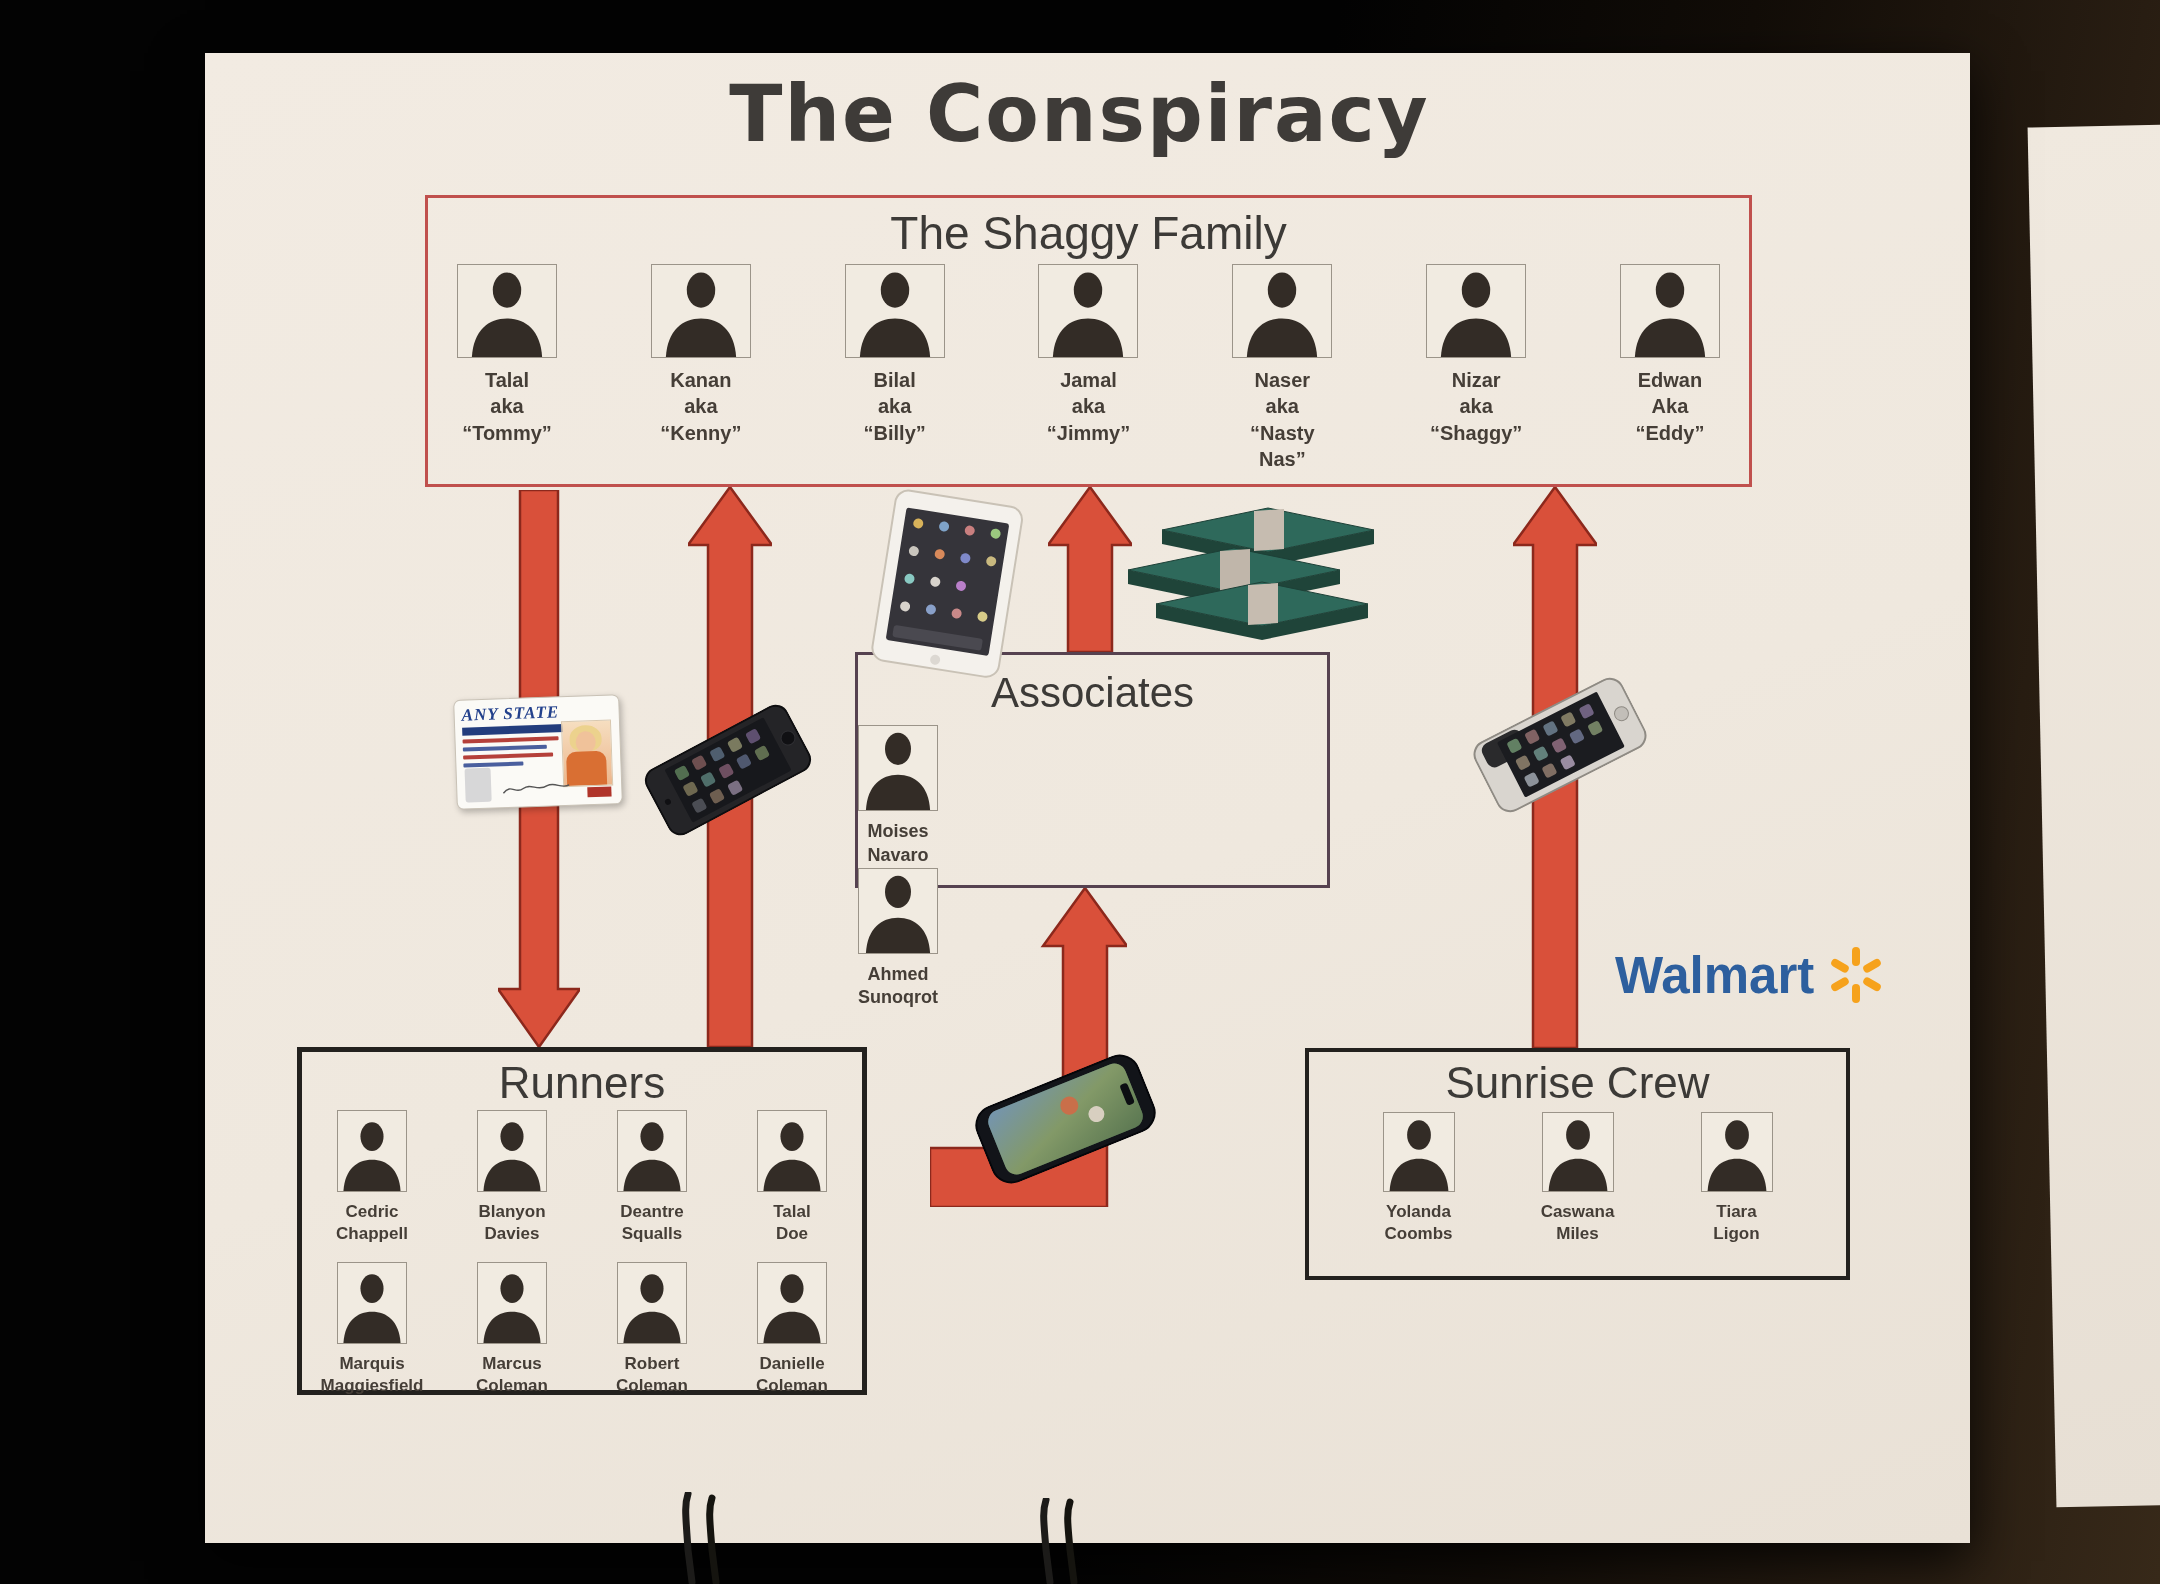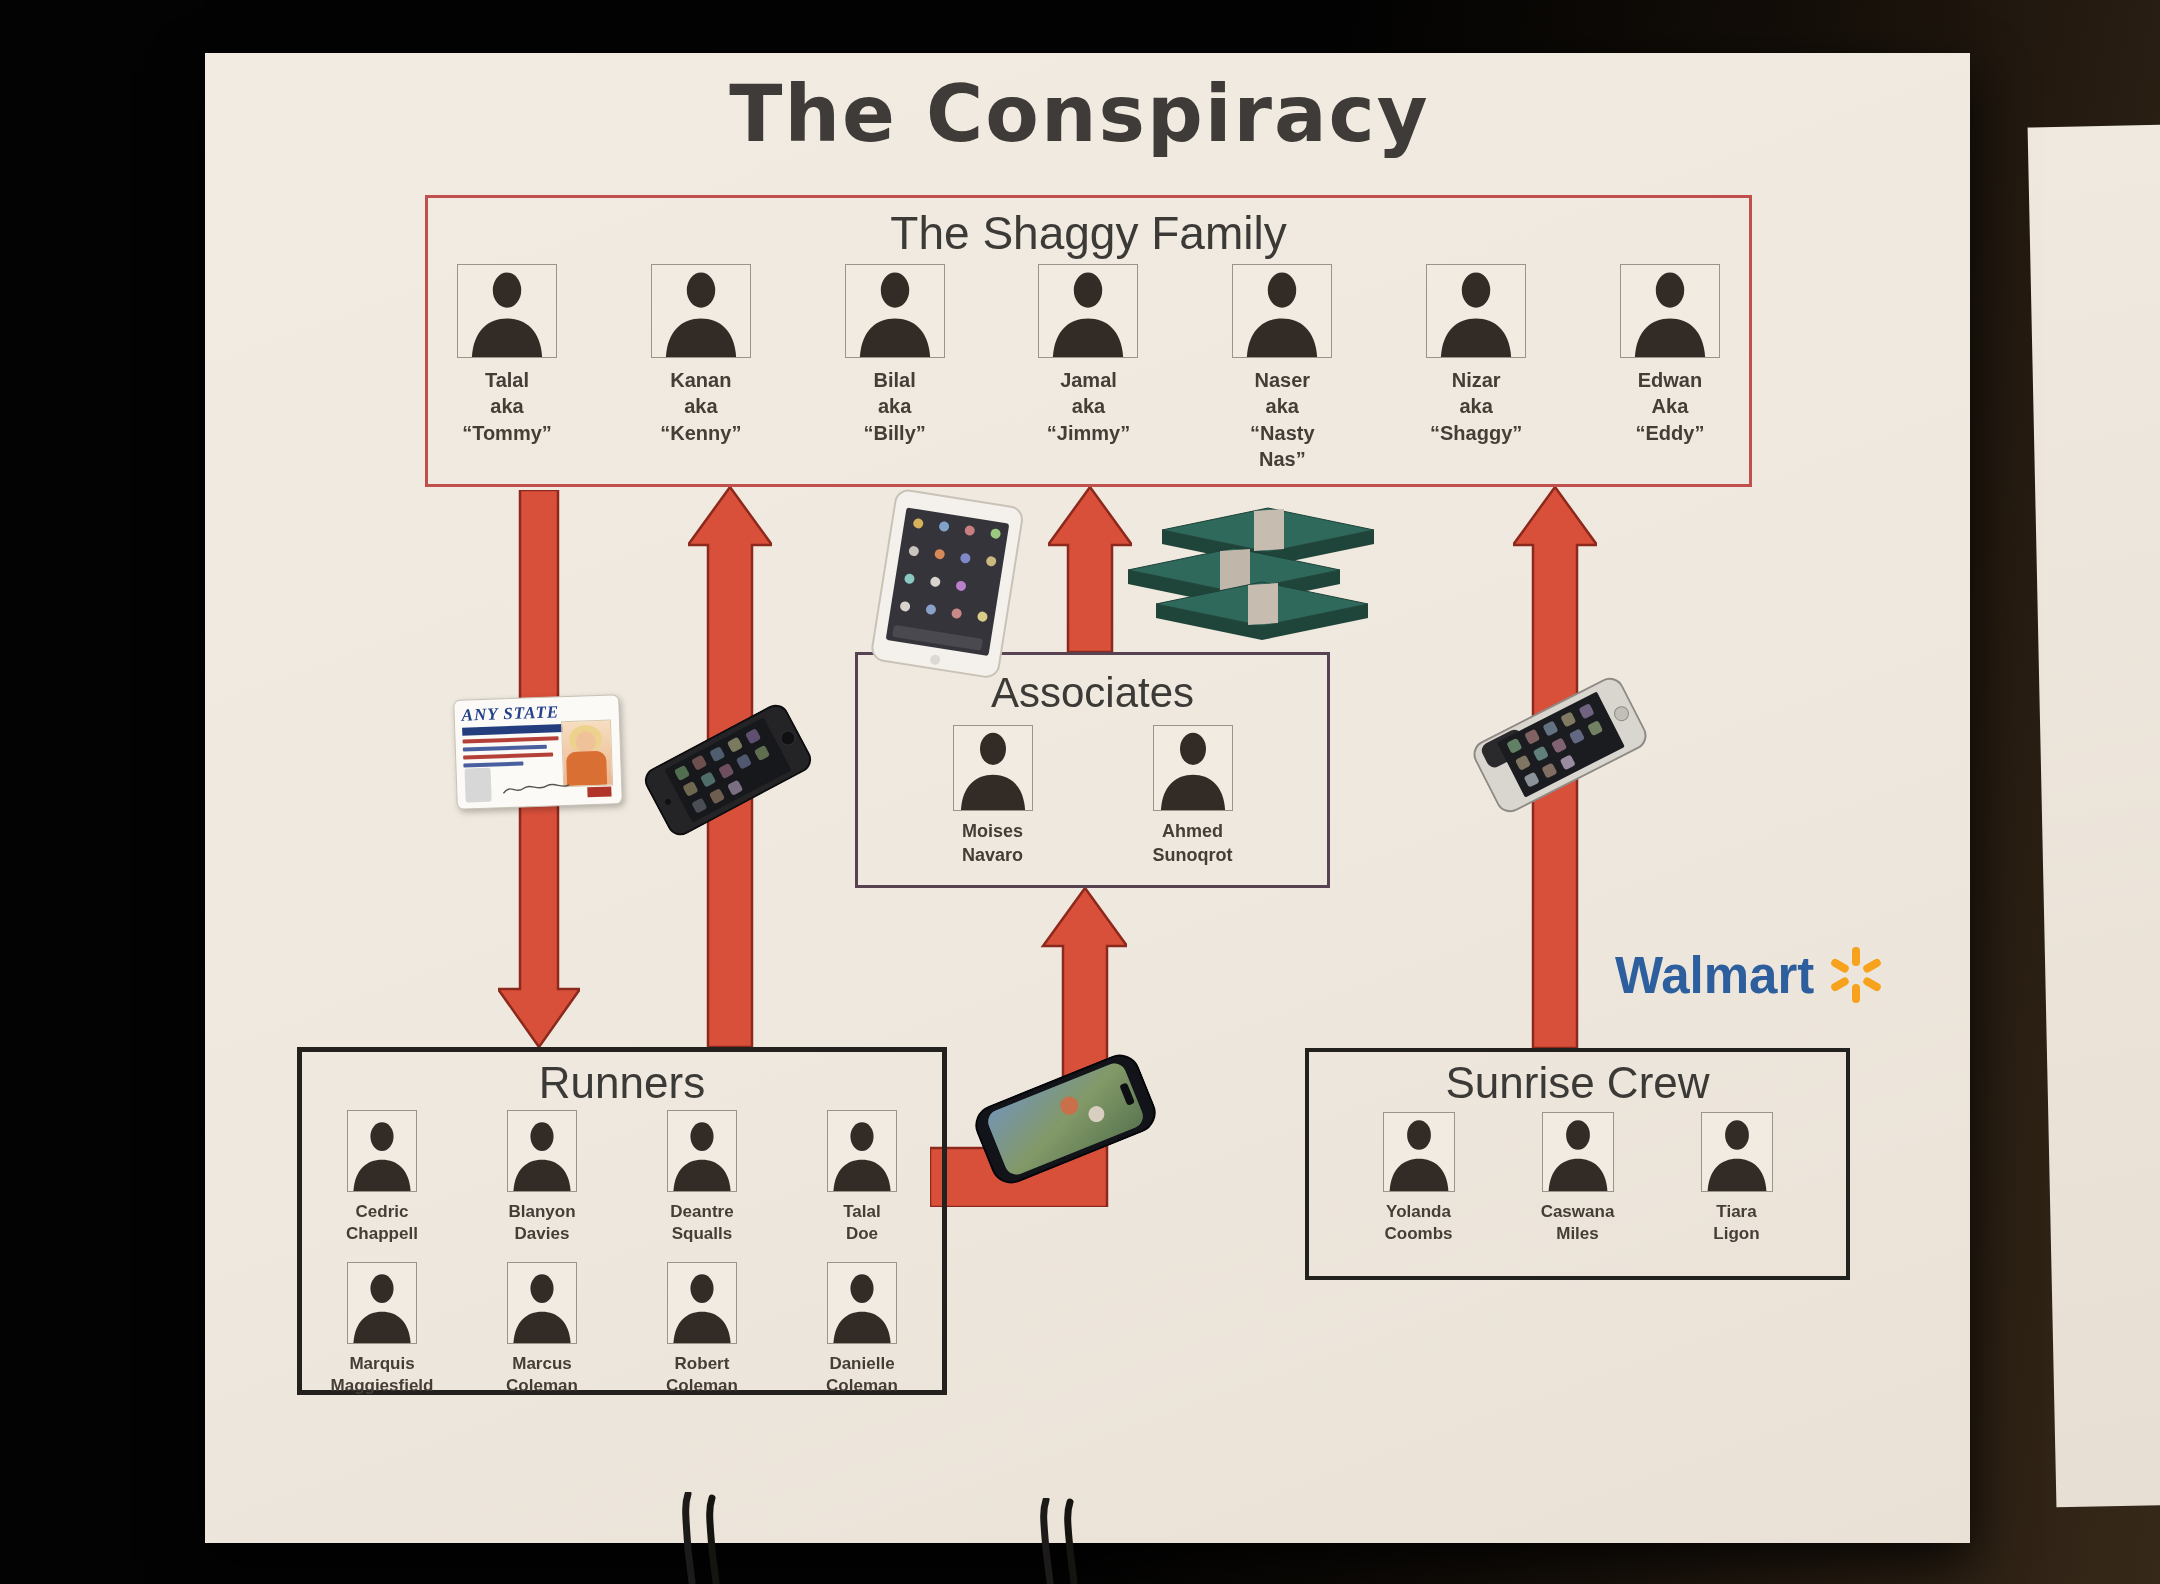--- a/index.html
+++ b/index.html
@@ -17,41 +17,41 @@
 
   
   .title{position:absolute;left:0;right:16px;top:16px;text-align:center;
        font-family:"DejaVu Sans", sans-serif;font-weight:bold;font-size:78px;
        letter-spacing:2px;color:#3e3b38;}
 
   
   .group-box{position:absolute;box-sizing:border-box;background:transparent;z-index:3;}
   .box-mustafa{left:220px;top:142px;width:1327px;height:292px;border:3px solid #c0504d;}
   .box-associates{left:650px;top:599px;width:475px;height:236px;border:3px solid #564250;}
-  .box-runners{left:92px;top:994px;width:650px;height:348px;border:5px solid #23211e;}
+  .box-runners{left:92px;top:994px;width:570px;height:348px;border:5px solid #23211e;}
   .box-sunrise{left:1100px;top:995px;width:545px;height:232px;border:4px solid #23211e;}
   .group-label{text-align:center;color:#3c3a37;font-weight:400;}
   .box-mustafa .group-label{font-size:46px;margin-top:8px;}
   .box-associates .group-label{font-size:42px;margin-top:14px;}
   .box-runners .group-label{font-size:44px;margin-top:6px;}
   .box-sunrise .group-label{font-size:44px;margin-top:6px;}
 
   .members{display:flex;justify-content:space-around;align-items:flex-start;flex-wrap:wrap;}
   .member{display:flex;flex-direction:column;align-items:center;}
   .headshot{background:#f1ebe1;border:1px solid #9b9489;box-sizing:border-box;}
   .headshot svg{display:block;width:100%;height:100%;}
   .member-name{white-space:pre-line;text-align:center;font-weight:bold;
        color:#453e37;line-height:1.32;margin-top:9px;}
 
   .box-mustafa .members{margin-top:4px;justify-content:space-between;}
   .box-mustafa .member{width:158px;}
   .box-mustafa .headshot{width:100px;height:94px;}
   .box-mustafa .member-name{font-size:20px;}
 
-  .box-associates .members{justify-content:center;gap:120px;margin-top:8px;}
+  .box-associates .members{justify-content:center;margin-top:8px;flex-direction:column;}
   .box-associates .headshot{width:80px;height:86px;}
   .box-associates .member-name{font-size:18px;}
 
   .box-runners .members{margin-top:2px;row-gap:16px;}
   .box-runners .member{width:25%;}
   .box-runners .headshot{width:70px;height:82px;}
   .box-runners .member-name{font-size:17px;}
 
   .box-sunrise .members{margin-top:4px;padding:0 30px;}
   .box-sunrise .member{width:150px;}

